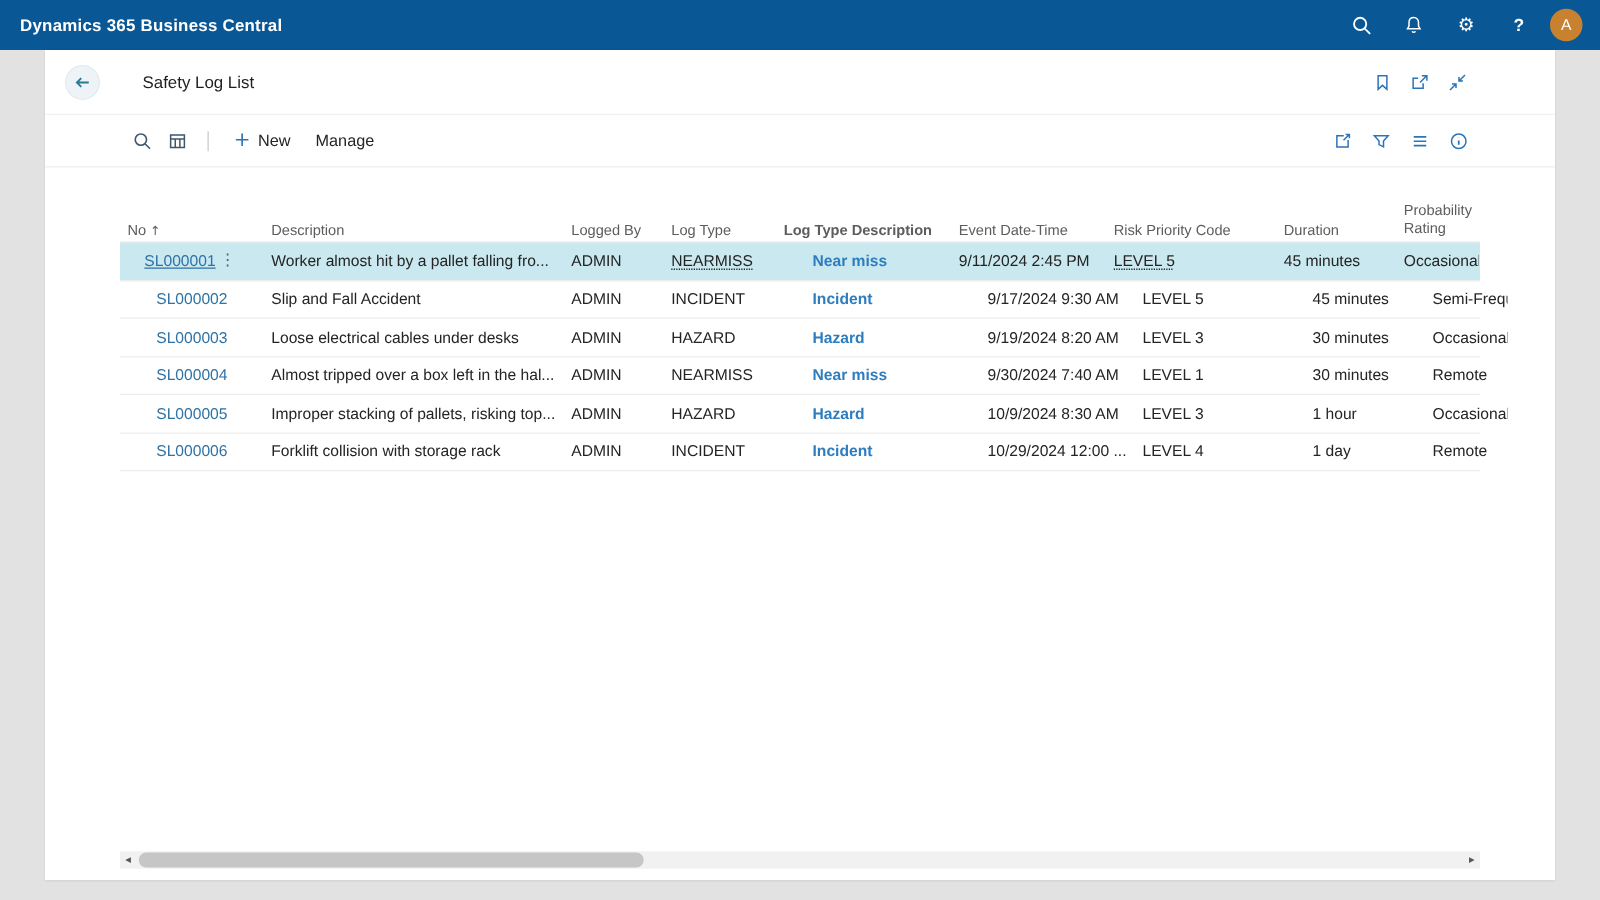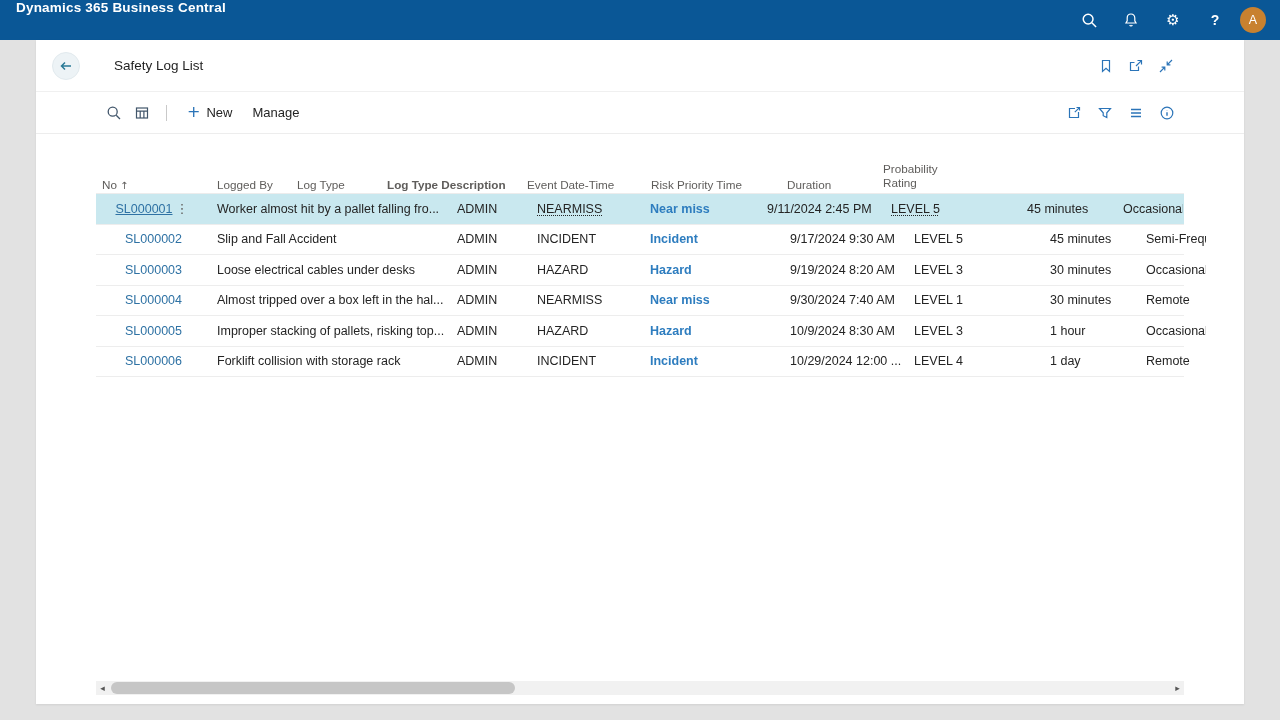--- a/index.html
+++ b/index.html
@@ -8,21 +8,21 @@
     width:1280px; height:720px; overflow:hidden;
     font-family:"Liberation Sans", sans-serif;
     background: var(--page_bg, #e2e2e2);
     -webkit-font-smoothing: antialiased;
   }
   svg { display:block; }
 
   
   .topbar {
     height:40px; background: var(--topbar, #0a5796);
-    display:flex; align-items:flex-start; justify-content:space-between;
+    display:flex; align-items:center; justify-content:space-between;
     padding:0 8px 0 16px;
   }
   .app-title { color:#fff; font-size:13.5px; font-weight:bold; letter-spacing:.2px; cursor:pointer; white-space:nowrap; }
   .topbar-right { display:flex; align-items:center; height:40px; }
   .tb-btn { width:42px; height:40px; display:flex; align-items:center; justify-content:center; color:#fff; cursor:pointer; }
   .tb-glyph { font-family:"DejaVu Sans", sans-serif; font-size:15px; line-height:1; }
   .tb-help { font-size:14px; font-weight:bold; }
   .avatar {
     width:26px; height:26px; border-radius:50%; background: var(--avatar, #c8812f);
     color:#fff; font-size:12.5px; display:flex; align-items:center; justify-content:center;
@@ -209,25 +209,26 @@
                 <path d="M8 7.3v3.4M8 5.1v.2" stroke-width="1.4"></path>
               </svg>
           </span>
         </div>
       </div>
     </div>
 
     <div class="table">
       <div class="thead">
         <div class="hcell c1"><span>No</span><span class="sort">↑</span></div>
+        <div class="hcell c2">Description</div>
         <div class="hcell c3">Logged By</div>
         <div class="hcell c4">Log Type</div>
         <div class="hcell c5">Log Type Description</div>
         <div class="hcell c6">Event Date-Time</div>
-        <div class="hcell c7">Risk Priority Time</div>
+        <div class="hcell c7">Risk Priority Code</div>
         <div class="hcell c8">Duration</div>
         <div class="hcell c9">Probability Rating</div>
       </div>
 
       <div class="trow selected">
         <div class="cell c1">
           <a class="link no-l">SL000001</a>
           <span class="rowmenu">⋮</span>
         </div>
         <div class="cell c2">Worker almost hit by a pallet falling fro...</div>

